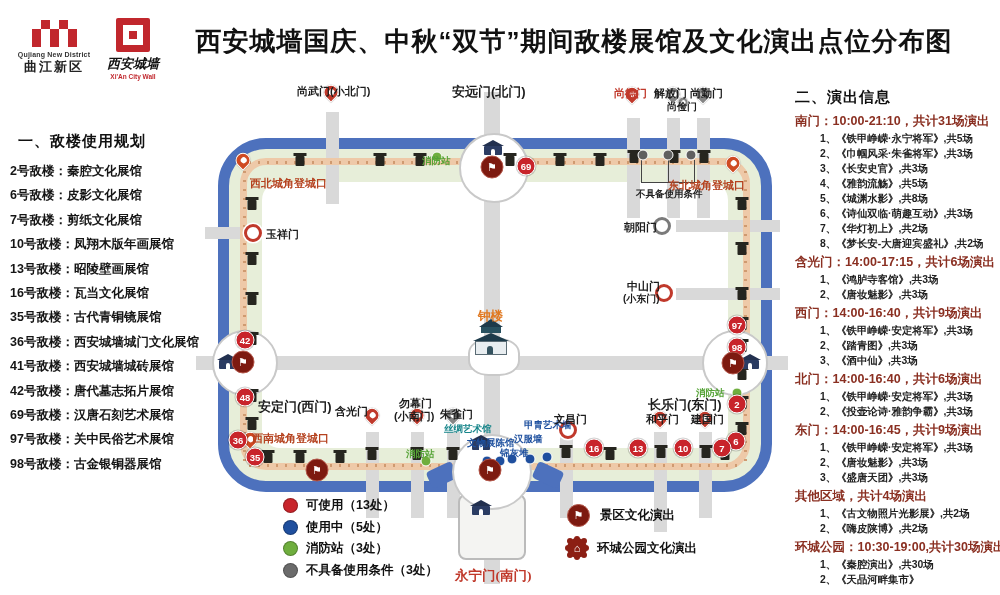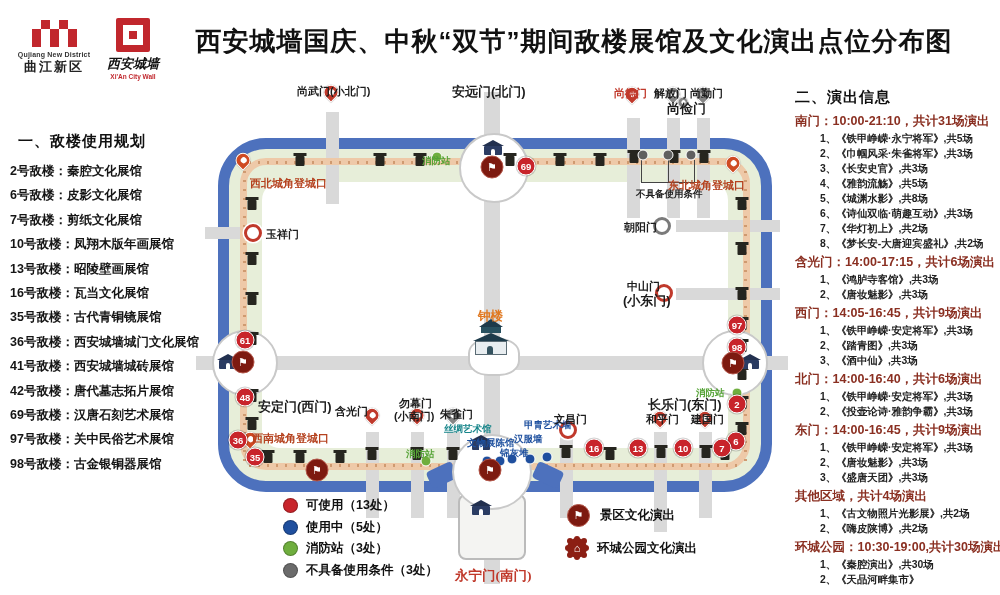--- a/index.html
+++ b/index.html
@@ -62,21 +62,21 @@
   .pagoda .r1{width:0;height:0;margin:0 auto;border-left:12px solid transparent;border-right:12px solid transparent;border-bottom:8px solid #1d3a4a;}
   .pagoda .b1{width:20px;height:6px;margin:0 auto;background:#27505f;}
   .pagoda .r2{width:0;height:0;margin:0 auto;border-left:18px solid transparent;border-right:18px solid transparent;border-bottom:8px solid #1d3a4a;}
   .pagoda .b2{width:30px;height:12px;margin:0 auto;background:#e8edf0;border:1px solid #5a6b74;position:relative;}
   .pagoda .b2::after{content:"";position:absolute;left:11px;top:4px;width:6px;height:8px;background:#34525f;border-radius:3px 3px 0 0;}
 
   
   .mlabel{position:absolute;font-size:11px;font-weight:bold;color:#1c1c1c;white-space:nowrap;z-index:8;}
   .L-gate-lg{font-size:13px;}
   .L-red{color:#c0392b;}
-  .L-sm{font-size:13px;}
+  .L-sm{font-size:10px;}
   .L-corner{color:#b5421f;font-size:11px;}
   .L-note{font-size:9.5px;color:#222;}
   .L-fire{font-size:9.5px;color:#55a336;}
   .L-museum{font-size:9.5px;color:#1d4f9e;}
   .L-teal{color:#17858a;}
   .L-bell{font-size:12.5px;color:#e07820;}
   .L-south{font-size:13.5px;color:#c0392b;font-family:Liberation Serif, serif;}
   .badge{position:absolute;width:17px;height:17px;border-radius:50%;background:#c8242b;color:#fff;
          font-size:9.5px;font-weight:bold;display:flex;align-items:center;justify-content:center;
          transform:translate(-50%,-50%);border:1.5px solid #fff;box-shadow:0 0 0 1px rgba(0,0,0,.18);z-index:9;}
@@ -158,21 +158,21 @@
         <div class="sec-i">2、《巾帼风采·朱雀将军》,共3场</div>
         <div class="sec-i">3、《长安史官》,共3场</div>
         <div class="sec-i">4、《雅韵流觞》,共5场</div>
         <div class="sec-i">5、《城渊水影》,共8场</div>
         <div class="sec-i">6、《诗仙双临·萌趣互动》,共3场</div>
         <div class="sec-i">7、《华灯初上》,共2场</div>
         <div class="sec-i">8、《梦长安-大唐迎宾盛礼》,共2场</div>
         <div class="sec-h">含光门：14:00-17:15，共计6场演出</div>
         <div class="sec-i">1、《鸿胪寺客馆》,共3场</div>
         <div class="sec-i">2、《唐妆魅影》,共3场</div>
-        <div class="sec-h">西门：14:05-16:45，共计9场演出</div>
+        <div class="sec-h">西门：14:00-16:40，共计9场演出</div>
         <div class="sec-i">1、《铁甲峥嵘·安定将军》,共3场</div>
         <div class="sec-i">2、《踏青图》,共3场</div>
         <div class="sec-i">3、《酒中仙》,共3场</div>
         <div class="sec-h">北门：14:00-16:40，共计6场演出</div>
         <div class="sec-i">1、《铁甲峥嵘·安定将军》,共3场</div>
         <div class="sec-i">2、《投壶论诗·雅韵争霸》,共3场</div>
         <div class="sec-h">东门：14:00-16:45，共计9场演出</div>
         <div class="sec-i">1、《铁甲峥嵘·安定将军》,共3场</div>
         <div class="sec-i">2、《唐妆魅影》,共3场</div>
         <div class="sec-i">3、《盛唐天团》,共3场</div>
@@ -287,21 +287,21 @@
       <div class="badge" style="left: 737px; top: 347px;">98</div>
       <div class="badge" style="left: 737px; top: 404px;">2</div>
       <div class="badge" style="left: 736px; top: 441px;">6</div>
       <div class="badge" style="left: 722px; top: 448px;">7</div>
       <div class="badge" style="left: 683px; top: 448px;">10</div>
       <div class="badge" style="left: 638px; top: 448px;">13</div>
       <div class="badge" style="left: 594px; top: 448px;">16</div>
       <div class="badge" style="left: 255px; top: 457px;">35</div>
       <div class="badge" style="left: 238px; top: 440px;">36</div>
       <div class="badge" style="left: 245px; top: 397px;">48</div>
-      <div class="badge" style="left: 245px; top: 340px;">61</div>
+      <div class="badge" style="left: 245px; top: 340px;">42</div>
       <div class="pin P-red" style="left: 331px; top: 102px;"></div>
       <div class="pin P-red" style="left: 632px; top: 104px;"></div>
       <div class="pin P-gray" style="left: 673px; top: 104px;"></div>
       <div class="pin P-gray P-sm" style="left: 683px; top: 112px;"></div>
       <div class="pin P-gray" style="left: 703px; top: 104px;"></div>
       <div class="pin P-red" style="left: 372px; top: 425px;"></div>
       <div class="pin P-red" style="left: 417px; top: 425px;"></div>
       <div class="pin P-gray" style="left: 453px; top: 425px;"></div>
       <div class="pin P-red" style="left: 660px; top: 428px;"></div>
       <div class="pin P-red" style="left: 705px; top: 428px;"></div>

